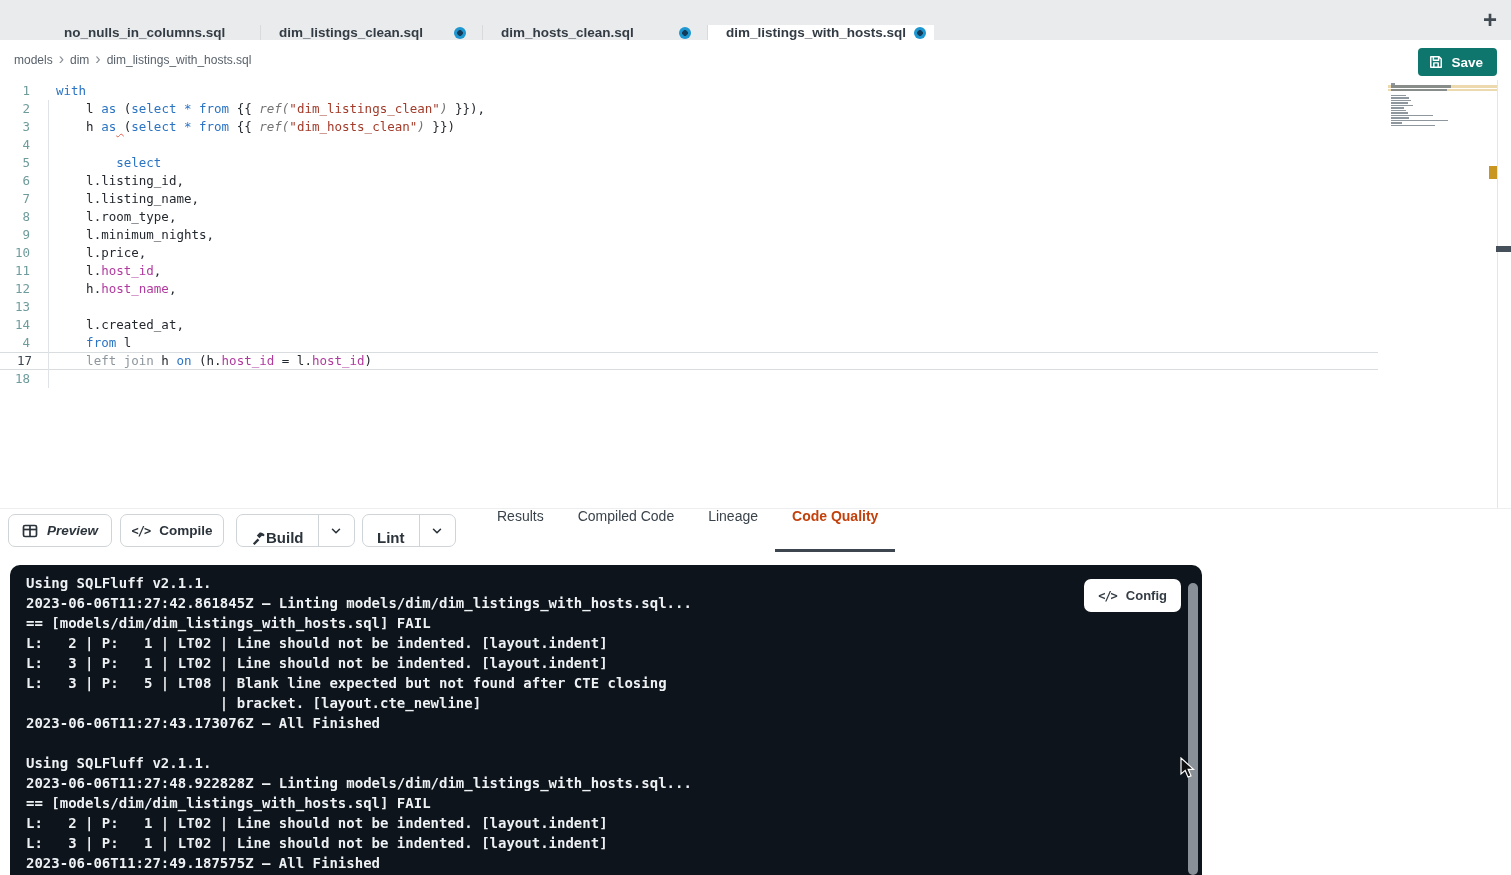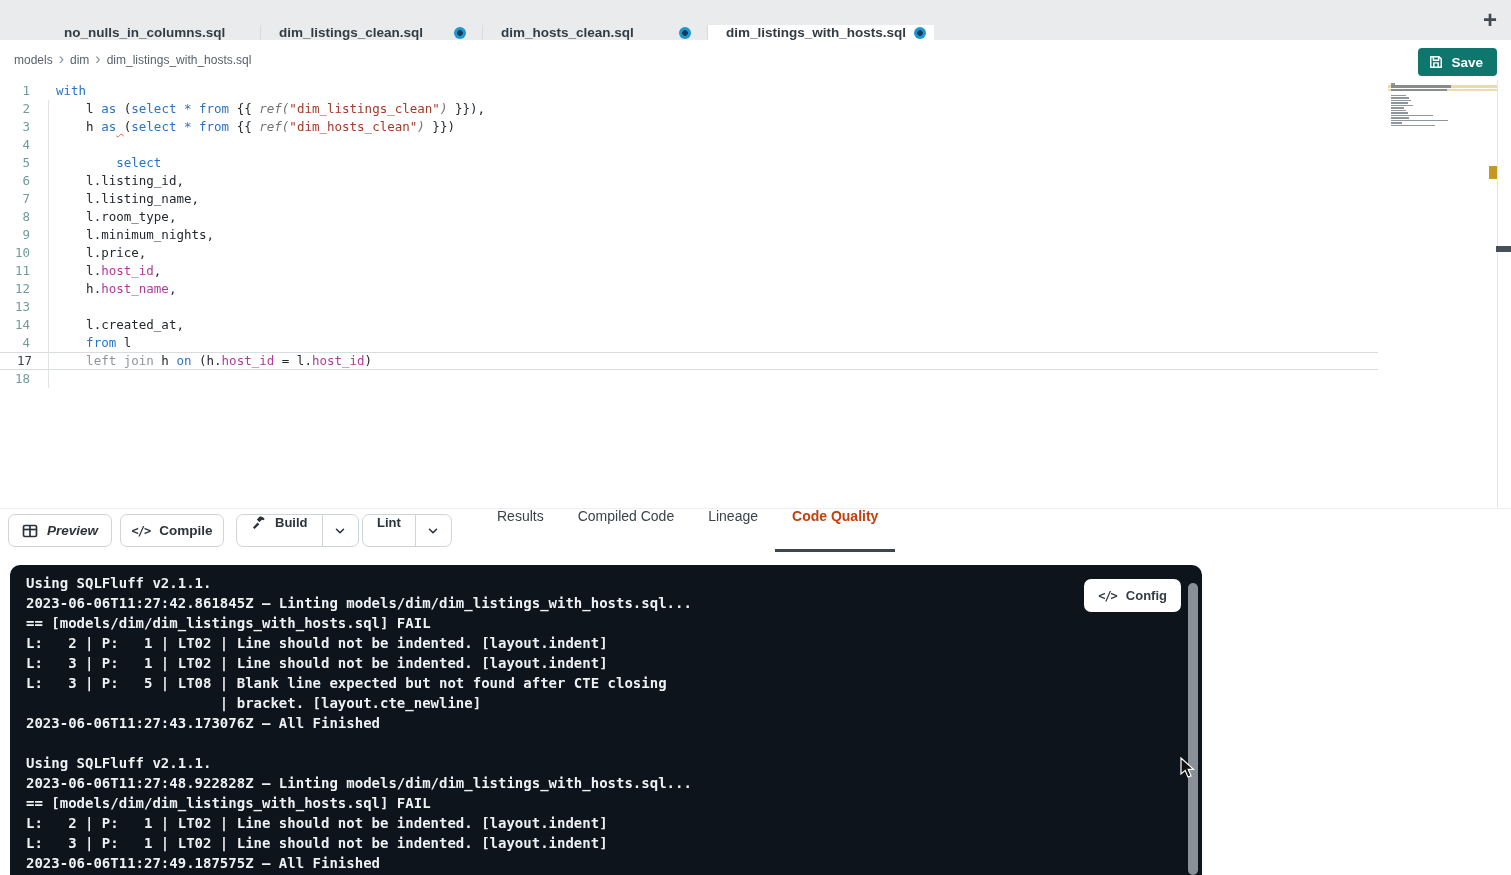--- a/index.html
+++ b/index.html
@@ -64,22 +64,22 @@
 
   
   .toolbar { position:absolute; left:0; top:508px; width:1511px; height:44px;
     background:#fff; border-top:1px solid #eceef0; }
   .btn { position:absolute; top:5px; height:33px; background:#fff;
     border:1px solid #cfd4d8; border-radius:7px; display:flex; align-items:center;
     justify-content:center; gap:9px; font-size:13.5px; font-weight:600; color:#2b333b;
     cursor:pointer; font-family:"Liberation Sans",sans-serif; }
   .splitgroup { position:absolute; top:5px; height:33px; display:flex;
     border:1px solid #cfd4d8; border-radius:7px; background:#fff; overflow:hidden; }
-  .split-main { display:flex; align-items:flex-start; gap:9px; padding:0 14px;
-    font-size:13px; font-weight:600; color:#2b333b; cursor:pointer; }
+  .split-main { display:flex; align-items:flex-end; gap:0; padding:0 14px;
+    font-size:15px; font-weight:600; color:#2b333b; cursor:pointer; }
   .split-chev { width:36px; display:flex; align-items:center; justify-content:center;
     border-left:1px solid #cfd4d8; cursor:pointer; }
   .codeglyph { font-family:"DejaVu Sans Mono",monospace; font-weight:700; font-size:12px;
     letter-spacing:-1px; }
   .paneltabs { position:absolute; left:480px; top:508px; height:44px; display:flex; }
   .ptab { position:relative; padding:0 17px; display:flex; align-items:flex-start;
     font-size:14px; color:#3a434b; cursor:pointer; }
   .ptab.active { font-weight:600; color:#c2410c; }
   .ptab.active::after { content:""; position:absolute; left:0; right:0; bottom:0;
     height:3px; background:#3d464e; }

